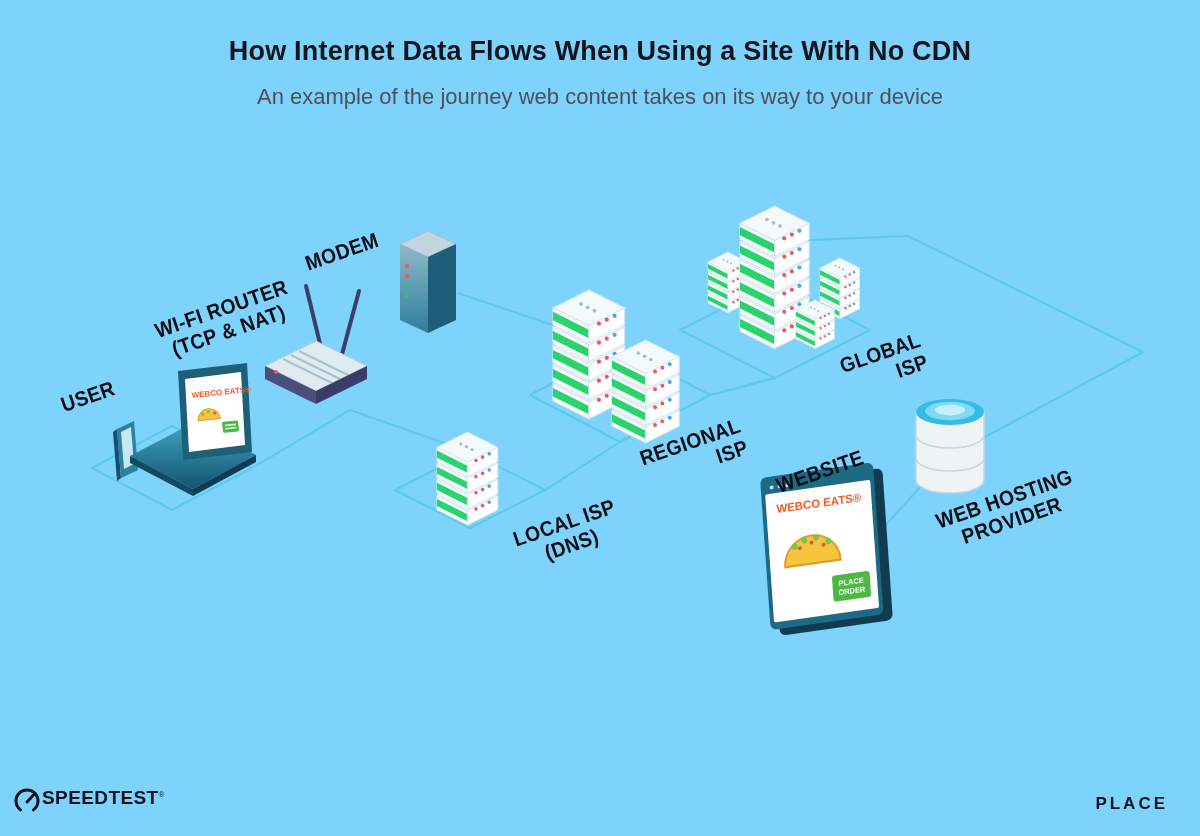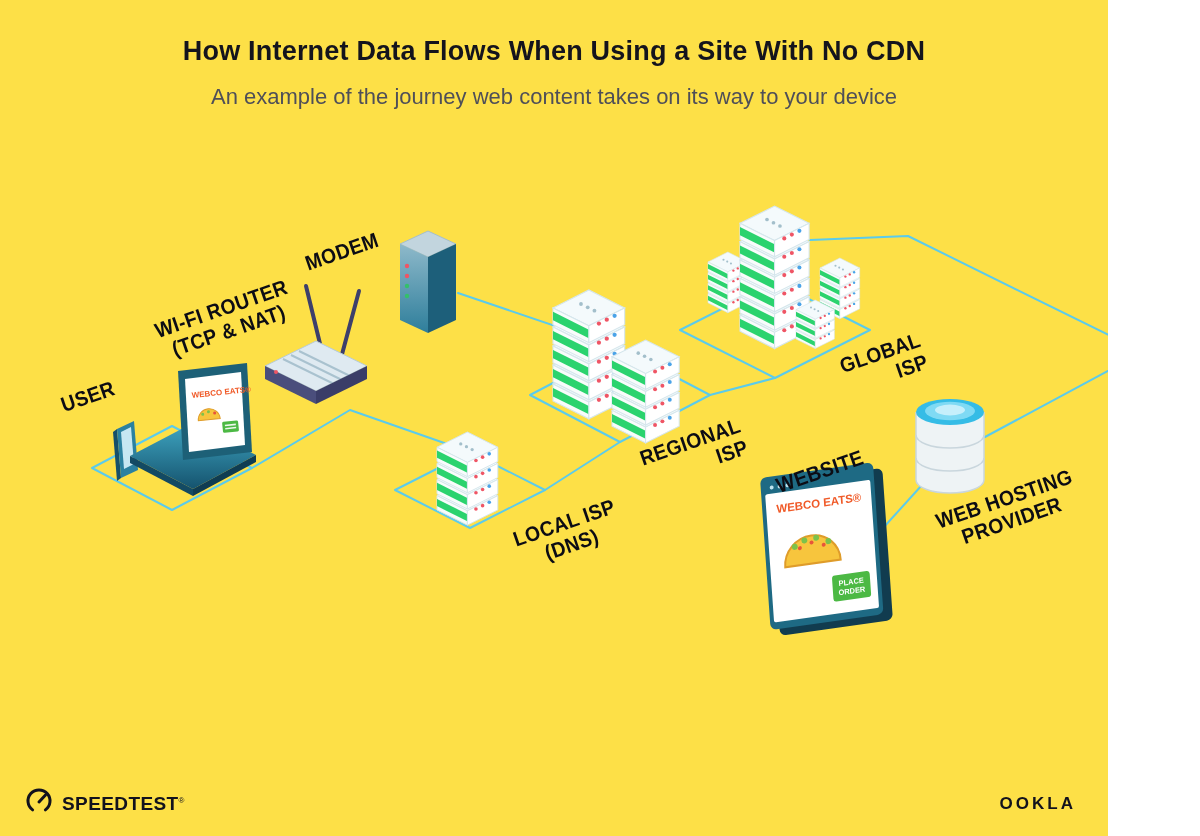--- a/index.html
+++ b/index.html
@@ -1,17 +1,17 @@
 <!DOCTYPE html>
 <html><head>
 <meta charset="utf-8">
 <style>
   *{margin:0;padding:0;box-sizing:border-box}
   html,body{width:1200px;height:836px;background:#ffffff;font-family:"Liberation Sans",sans-serif;overflow:hidden}
-  .stage{position:relative;width:1108px;height:836px;background:#fde047;overflow:hidden}
+  .stage{position:relative;width:1200px;height:836px;background:#7dd3fc;overflow:hidden}
   .header{position:absolute;top:36px;left:0;width:100%;text-align:center;z-index:6}
   .title{font-size:27px;font-weight:700;color:#14141d;letter-spacing:.2px}
   .subtitle{font-size:22px;font-weight:400;color:#4f4f58;margin-top:17px}
   .art{position:absolute;left:0;top:0;z-index:2}
   .iso-label{position:absolute;z-index:5;font-weight:800;font-size:21px;color:#0c0c14;
              text-align:center;line-height:1.08;white-space:nowrap;letter-spacing:.4px;
              transform:translate(-50%,-50%) rotate(-19deg) scale(.92,1)}
   .iso-label.align-r{text-align:right}
   .iso-label .ll{display:block}
   
@@ -20,21 +20,21 @@
            transform:rotate(-8deg) skewX(-4deg);transform-origin:top left;
            box-shadow:9px 7px 0 #113c4f}
   .browser-top{height:13px;display:flex;align-items:center;gap:4px;padding:0 5px}
   .browser-dot{width:4px;height:4px;border-radius:50%;background:#bfe3ef}
   .browser-body{position:relative;background:#fff;border-radius:2px;height:128px}
   .brand{color:#f05a28;font-weight:800;font-size:11.5px;text-align:center;padding-top:10px;white-space:nowrap}
   .taco-wrap{position:absolute;left:12px;top:42px}
   .order-btn{position:absolute;right:7px;bottom:12px;background:#4cb944;color:#fff;font-size:7.5px;
              font-weight:700;text-align:center;width:38px;padding:4px 2px;border-radius:3px;line-height:1.2}
   
-  .speedtest{position:absolute;left:24px;top:787px;display:flex;align-items:flex-end;gap:8px;z-index:6}
+  .speedtest{position:absolute;left:12px;top:787px;display:flex;align-items:flex-start;gap:0;z-index:6}
   .speedtest-text{font-size:19px;font-weight:800;letter-spacing:.4px;color:#12121d}
   .speedtest-text sup{font-size:8px;font-weight:400}
   .ookla{position:absolute;right:32px;top:794px;font-size:17px;font-weight:700;letter-spacing:3px;color:#12121d;z-index:6}
 </style>
 </head>
 <body>
 
 <div class="stage">
 
   <div class="header">
@@ -242,15 +242,15 @@
     </div>
   </div>
 
   <div class="speedtest">
     <svg width="30" height="28" viewBox="0 0 30 28">
       <path d="M8.6,22.9 A11,11 0 1 1 21.4,22.9" fill="none" stroke="#12121d" stroke-width="3" stroke-linecap="round"></path>
       <line x1="15" y1="15" x2="21.5" y2="8" stroke="#12121d" stroke-width="3" stroke-linecap="round"></line>
     </svg>
     <div class="speedtest-text"><span>SPEEDTEST</span><sup>®</sup></div>
   </div>
-  <div class="ookla">OOKLA</div>
+  <div class="ookla">PLACE</div>
 
 </div>
 
 </body></html>

